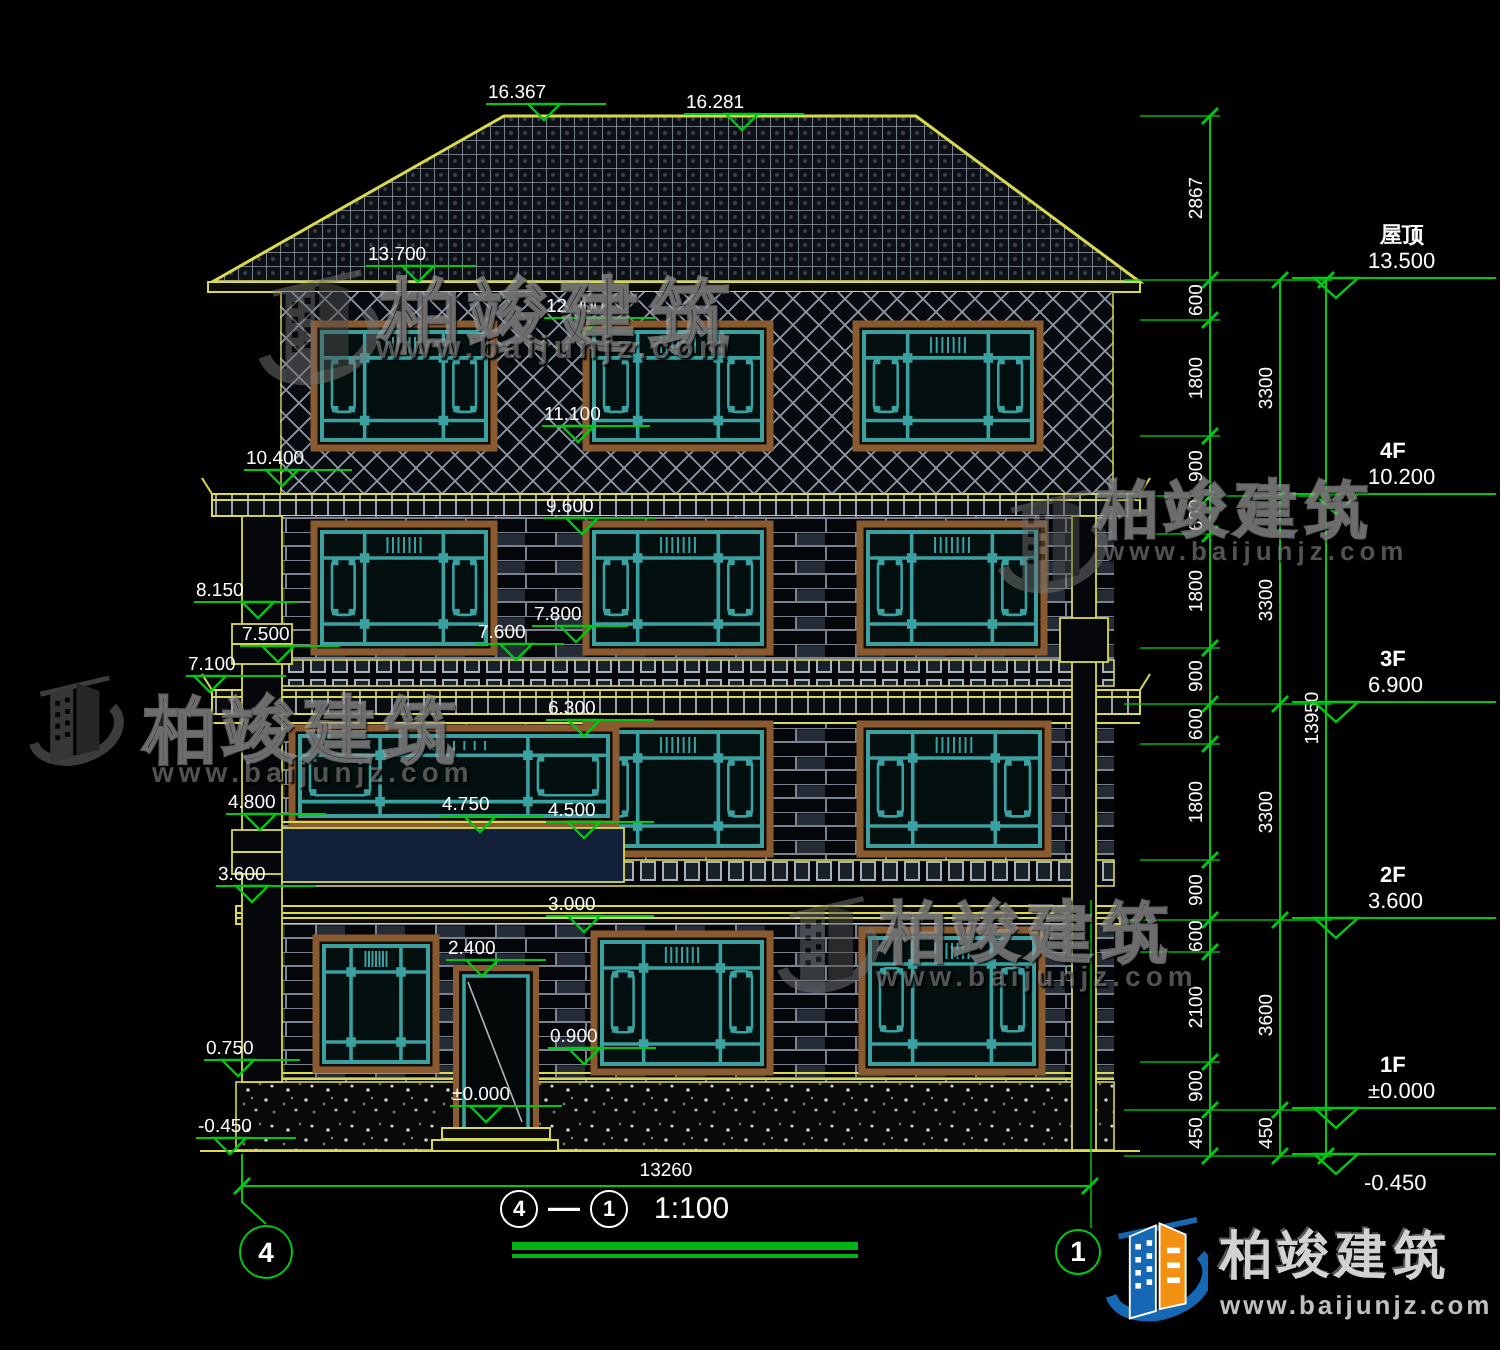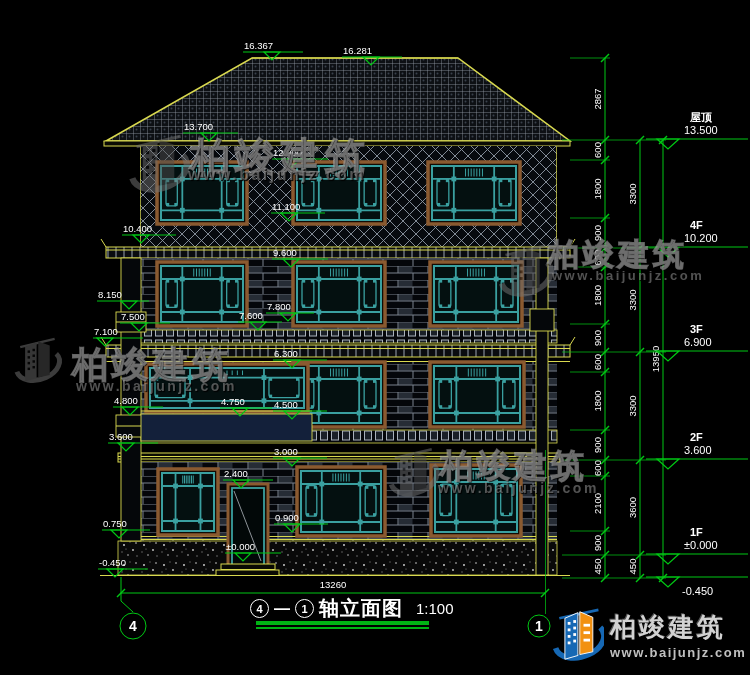--- a/index.html
+++ b/index.html
@@ -647,21 +647,20 @@
   <span class="wm-url" style="left:552px;top:268px;font-size:13px;">www.baijunjz.com</span>
 
   <span class="wm-big" style="left:440px;top:444px;font-size:33px;letter-spacing:4px;">柏竣建筑</span>
   <span class="wm-url" style="left:438px;top:480px;font-size:14px;">www.baijunjz.com</span>
 
   
   <div id="title-bar">
     <span class="bub">4</span>
     <span style="font-weight:bold;">—</span>
     <span class="bub">1</span>
-    <span id="title-text">轴立面图</span>
     <span id="title-scale">1:100</span>
   </div>
   <div id="title-ul1"></div>
   <div id="title-ul2"></div>
 
   
   <div id="logo">
     <svg width="54" height="64" viewBox="0 0 58 68">
       <path d="M6,48 A27,18 -18 1 0 54,26" stroke="#1668b4" stroke-width="6" fill="none"></path>
       <path d="M10,16 L52,7" stroke="#1668b4" stroke-width="3"></path>

